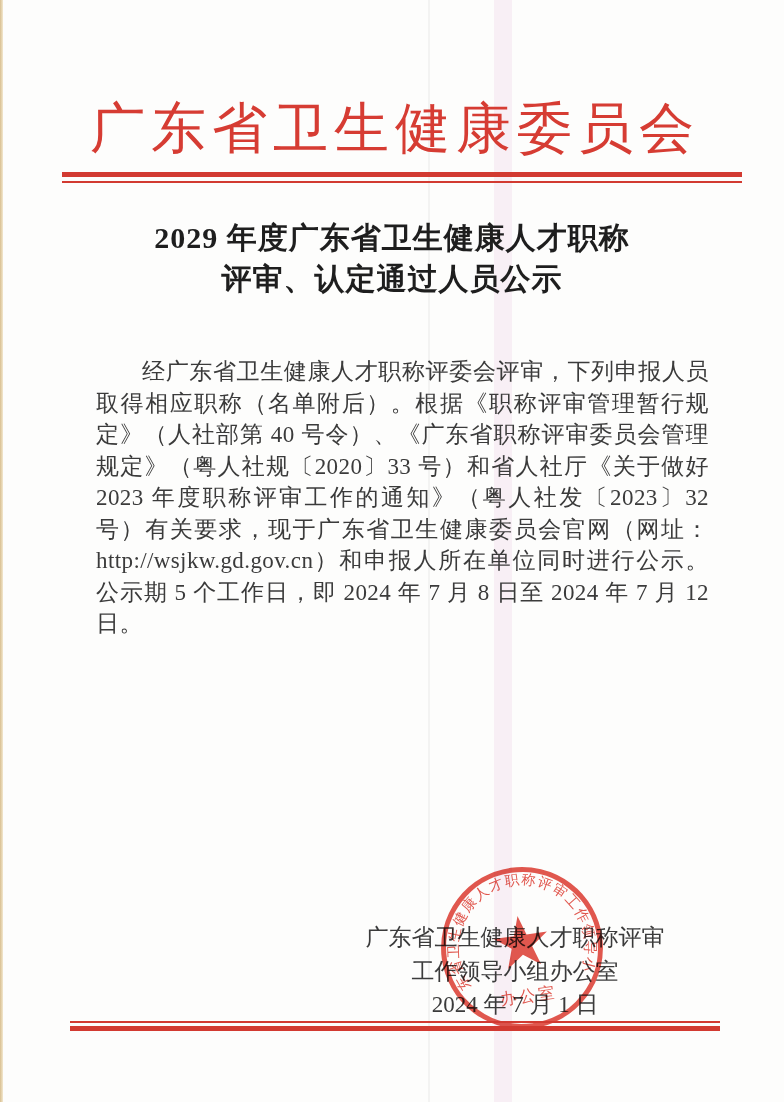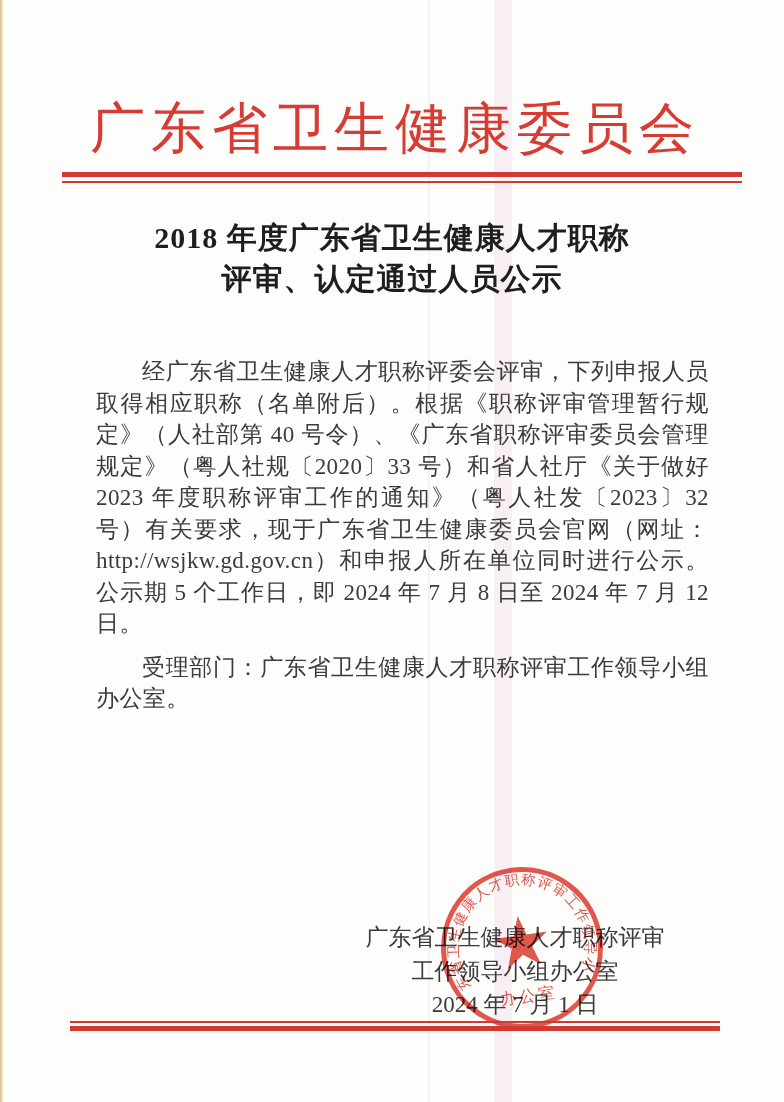--- a/index.html
+++ b/index.html
@@ -86,27 +86,26 @@
 
   <div class="letterhead">广东省卫生健康委员会</div>
 
   <div class="rule-top">
     <div class="thick"></div>
     <div class="gap"></div>
     <div class="thin"></div>
   </div>
 
   <div class="doc-title">
-    <div>2018 年度广东省卫生健康人才职称</div>
+    <div>2029 年度广东省卫生健康人才职称</div>
     <div>评审、认定通过人员公示</div>
   </div>
 
   <div class="body-text">
     <p>经广东省卫生健康人才职称评委会评审，下列申报人员取得相应职称（名单附后）。根据《职称评审管理暂行规定》（人社部第 40 号令）、《广东省职称评审委员会管理规定》（粤人社规〔2020〕33 号）和省人社厅《关于做好 2023 年度职称评审工作的通知》（粤人社发〔2023〕32 号）有关要求，现于广东省卫生健康委员会官网（网址：http://wsjkw.gd.gov.cn）和申报人所在单位同时进行公示。公示期 5 个工作日，即 2024 年 7 月 8 日至 2024 年 7 月 12 日。</p>
-    <p>受理部门：广东省卫生健康人才职称评审工作领导小组办公室。</p>
   </div>
 
   <div class="signature">
     <div>广东省卫生健康人才职称评审</div>
     <div>工作领导小组办公室</div>
     <div>2024 年 7 月 1 日</div>
   </div>
 
   <div class="seal">
     <svg viewBox="0 0 170 170">

